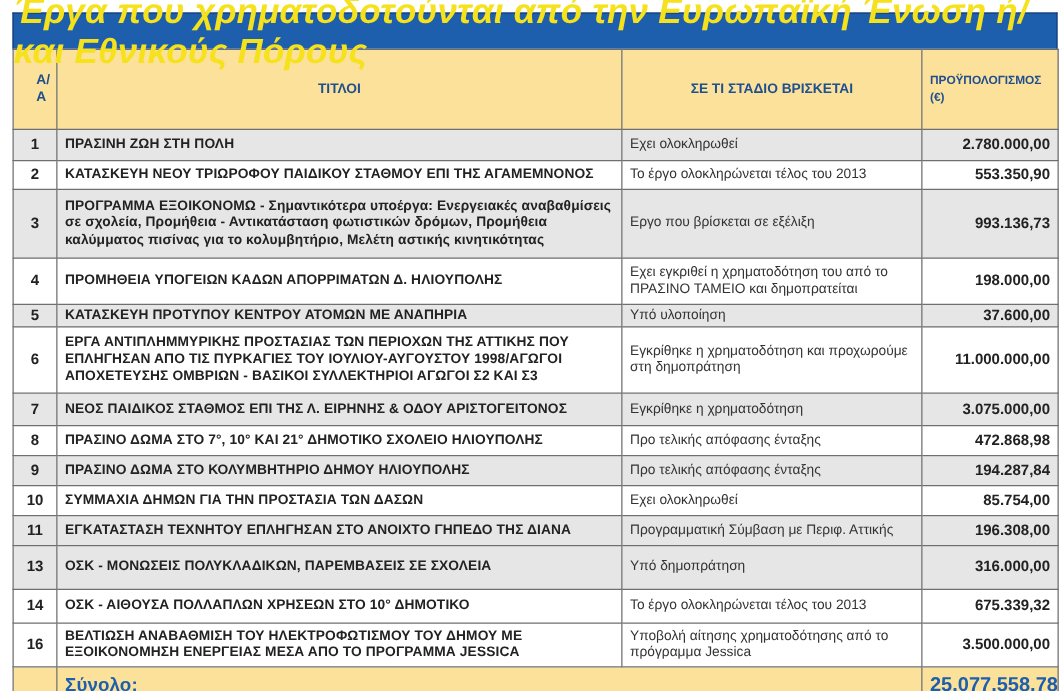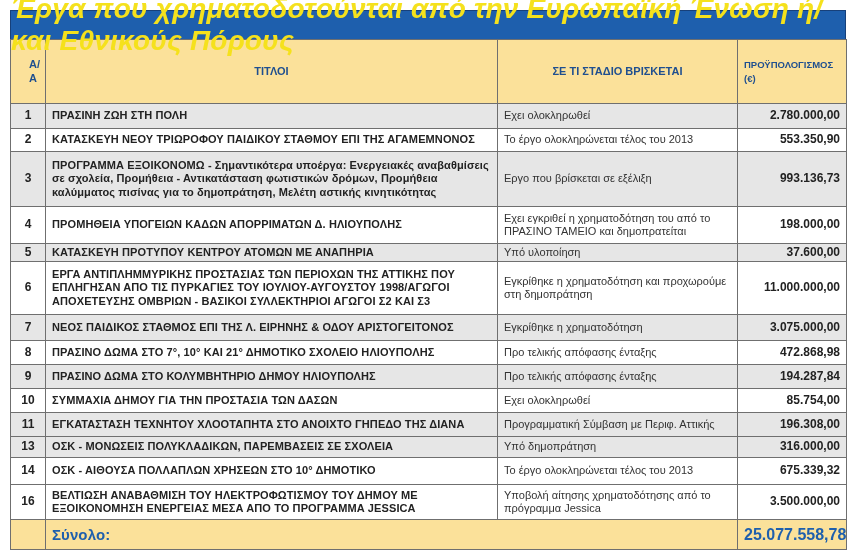--- a/index.html
+++ b/index.html
@@ -56,21 +56,21 @@
         <td class="bd">2.780.000,00</td>
       </tr>
       <tr class="w" style="height:23px">
         <td class="aa">2</td>
         <td class="tl">ΚΑΤΑΣΚΕΥΗ ΝΕΟΥ ΤΡΙΩΡΟΦΟΥ ΠΑΙΔΙΚΟΥ ΣΤΑΘΜΟΥ ΕΠΙ ΤΗΣ ΑΓΑΜΕΜΝΟΝΟΣ</td>
         <td class="st">Το έργο ολοκληρώνεται τέλος του 2013</td>
         <td class="bd">553.350,90</td>
       </tr>
       <tr class="g" style="height:55px">
         <td class="aa">3</td>
-        <td class="tl" style="font-weight:normal;"><b>ΠΡΟΓΡΑΜΜΑ ΕΞΟΙΚΟΝΟΜΩ</b><b style="font-weight:bold;"> - Σημαντικότερα υποέργα: Ενεργειακές αναβαθμίσεις σε σχολεία, Προμήθεια - Αντικατάσταση φωτιστικών δρόμων, Προμήθεια καλύμματος πισίνας για το δημοπράτηση, Μελέτη αστικής κινητικότητας</b></td>
+        <td class="tl" style="font-weight:normal;"><b>ΠΡΟΓΡΑΜΜΑ ΕΞΟΙΚΟΝΟΜΩ</b><b style="font-weight:bold;"> - Σημαντικότερα υποέργα: Ενεργειακές αναβαθμίσεις σε σχολεία, Προμήθεια - Αντικατάσταση φωτιστικών δρόμων, Προμήθεια καλύμματος πισίνας για το κολυμβητήριο, Μελέτη αστικής κινητικότητας</b></td>
         <td class="st">Εργο που βρίσκεται σε εξέλιξη</td>
         <td class="bd">993.136,73</td>
       </tr>
       <tr class="w" style="height:37px">
         <td class="aa">4</td>
         <td class="tl">ΠΡΟΜΗΘΕΙΑ ΥΠΟΓΕΙΩΝ ΚΑΔΩΝ ΑΠΟΡΡΙΜΑΤΩΝ Δ. ΗΛΙΟΥΠΟΛΗΣ</td>
         <td class="st">Εχει εγκριθεί η χρηματοδότηση του από το ΠΡΑΣΙΝΟ ΤΑΜΕΙΟ και δημοπρατείται</td>
         <td class="bd">198.000,00</td>
       </tr>
       <tr class="g" style="height:18px">
@@ -98,31 +98,31 @@
         <td class="bd">472.868,98</td>
       </tr>
       <tr class="g" style="height:24px">
         <td class="aa">9</td>
         <td class="tl">ΠΡΑΣΙΝΟ ΔΩΜΑ ΣΤΟ ΚΟΛΥΜΒΗΤΗΡΙΟ ΔΗΜΟΥ ΗΛΙΟΥΠΟΛΗΣ</td>
         <td class="st">Προ τελικής απόφασης ένταξης</td>
         <td class="bd">194.287,84</td>
       </tr>
       <tr class="w" style="height:24px">
         <td class="aa">10</td>
-        <td class="tl">ΣΥΜΜΑΧΙΑ ΔΗΜΟΥ ΓΙΑ ΤΗΝ ΠΡΟΣΤΑΣΙΑ ΤΩΝ ΔΑΣΩΝ</td>
+        <td class="tl">ΣΥΜΜΑΧΙΑ ΔΗΜΩΝ ΓΙΑ ΤΗΝ ΠΡΟΣΤΑΣΙΑ ΤΩΝ ΔΑΣΩΝ</td>
         <td class="st">Εχει ολοκληρωθεί</td>
         <td class="bd">85.754,00</td>
       </tr>
       <tr class="g" style="height:24px">
         <td class="aa">11</td>
-        <td class="tl">ΕΓΚΑΤΑΣΤΑΣΗ ΤΕΧΝΗΤΟΥ ΧΛΟΟΤΑΠΗΤΑ ΣΤΟ ΑΝΟΙΧΤΟ ΓΗΠΕΔΟ ΤΗΣ ΔΙΑΝΑ</td>
+        <td class="tl">ΕΓΚΑΤΑΣΤΑΣΗ ΤΕΧΝΗΤΟΥ ΕΠΛΗΓΗΣΑΝ ΣΤΟ ΑΝΟΙΧΤΟ ΓΗΠΕΔΟ ΤΗΣ ΔΙΑΝΑ</td>
         <td class="st">Προγραμματική Σύμβαση με Περιφ. Αττικής</td>
         <td class="bd">196.308,00</td>
       </tr>
-      <tr class="g" style="height:21px">
+      <tr class="g" style="height:35px">
         <td class="aa">13</td>
         <td class="tl">ΟΣΚ - ΜΟΝΩΣΕΙΣ ΠΟΛΥΚΛΑΔΙΚΩΝ, ΠΑΡΕΜΒΑΣΕΙΣ ΣΕ ΣΧΟΛΕΙΑ</td>
         <td class="st">Υπό δημοπράτηση</td>
         <td class="bd">316.000,00</td>
       </tr>
       <tr class="w" style="height:27px">
         <td class="aa">14</td>
         <td class="tl">ΟΣΚ - ΑΙΘΟΥΣΑ ΠΟΛΛΑΠΛΩΝ ΧΡΗΣΕΩΝ ΣΤΟ 10° ΔΗΜΟΤΙΚΟ</td>
         <td class="st">Το έργο ολοκληρώνεται τέλος του 2013</td>
         <td class="bd">675.339,32</td>

